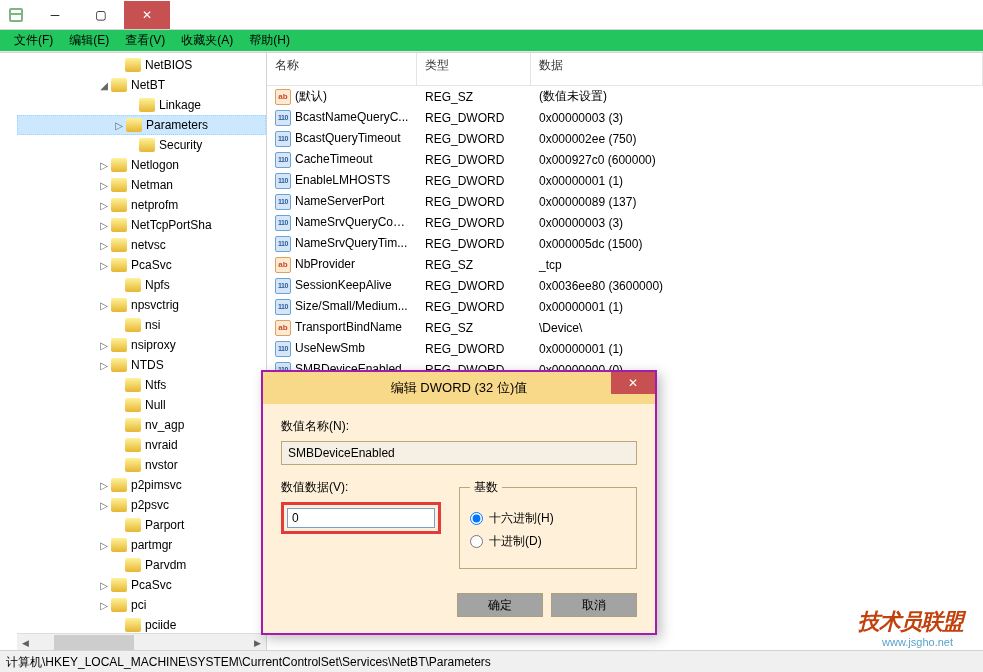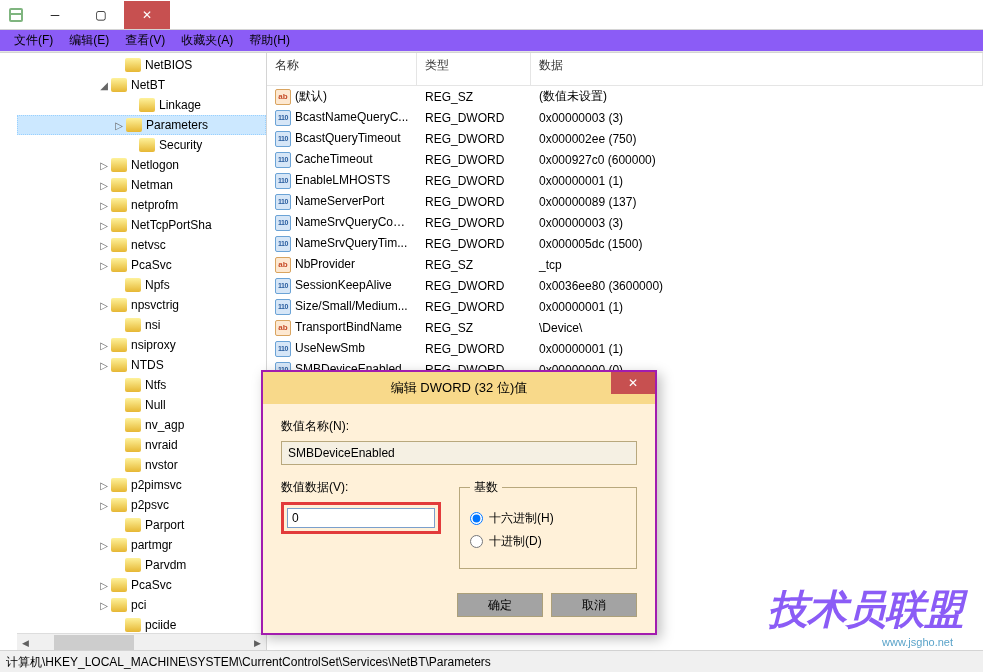--- a/index.html
+++ b/index.html
@@ -5,21 +5,21 @@
 * { box-sizing: border-box; margin: 0; padding: 0; font-family: "Microsoft YaHei", "Segoe UI", sans-serif; font-size: 12px; }
 body { width: 983px; height: 672px; background: #fff; overflow: hidden; position: relative; }
 
 .titlebar { height: 30px; background: #fff; display: flex; align-items: center; border-bottom: 1px solid #d4d4d4; }
 .titlebar .icon { width: 16px; height: 16px; margin: 0 8px; }
 .titlebar .title { flex: 1; text-align: center; font-size: 13px; }
 .winbtns { display: flex; }
 .winbtn { width: 46px; height: 28px; display: flex; align-items: center; justify-content: center; }
 .winbtn.close { background: #c75050; color: #fff; }
 
-.menubar { height: 22px; display: flex; align-items: center; padding: 0 6px; border-bottom: 1px solid #e5e5e5; background: #8b5cf6; }
+.menubar { height: 22px; display: flex; align-items: center; padding: 0 6px; border-bottom: 1px solid #e5e5e5; background: #22c55e; }
 .menubar span { padding: 3px 8px; font-size: 12px; }
 
 .main { display: flex; height: 598px; border-top: 1px solid #d4d4d4; padding-left: 17px; }
 .tree { width: 250px; border-right: 1px solid #d4d4d4; overflow: hidden; position: relative; background: #fff; }
 .tree-inner { padding: 2px 0; }
 .tree-row { display: flex; align-items: center; height: 20px; white-space: nowrap; }
 .tree-row.selected { background: #cce8ff; border: 1px dotted #99d1ff; }
 .tree-exp { width: 14px; text-align: center; color: #666; font-size: 10px; flex-shrink: 0; }
 .tree-fld { width: 16px; height: 14px; background: linear-gradient(#fef29b, #e6b733); border-radius: 2px; margin-right: 4px; flex-shrink: 0; }
 .tree-lbl { font-size: 12px; }
@@ -58,21 +58,21 @@
 .dlg-col-right { flex: 1; }
 .dlg-col-right fieldset { border: 1px solid #b8a87d; padding: 8px 10px 12px; }
 .dlg-col-right legend { padding: 0 4px; font-size: 12px; }
 .radio-row { display: flex; align-items: center; margin: 6px 0; }
 .radio-row input { margin-right: 6px; }
 .highlight-box { border: 3px solid #e23b3b; padding: 3px; }
 .highlight-box input { width: 100%; height: 20px; border: 1px solid #7a9fcc; padding: 2px 4px; background: #fff; font-size: 12px; color: #000; }
 .dlg-buttons { display: flex; justify-content: flex-end; gap: 8px; padding: 10px 18px 16px; }
 .dlg-btn { width: 86px; height: 24px; border: 1px solid #aca07a; background: #a3a3a3; font-size: 12px; cursor: pointer; }
 
-.watermark { position: absolute; right: 20px; bottom: 35px; font-size: 40px; font-weight: 900; color: #8b5cf6; font-style: italic; letter-spacing: -1px; text-shadow: 1px 1px 0 #fff; pointer-events: none; font-family: Liberation Mono, monospace; }
+.watermark { position: absolute; right: 20px; bottom: 35px; font-size: 22px; font-weight: 900; color: #c2410c; font-style: italic; letter-spacing: -1px; text-shadow: 1px 1px 0 #fff; pointer-events: none; font-family: Liberation Mono, monospace; }
 .watermark-url { position: absolute; right: 30px; bottom: 24px; font-size: 11px; color: #5aa3c9; pointer-events: none; }
 </style>
 </head>
 <body>
 
 <div class="titlebar">
   <svg class="icon" viewBox="0 0 16 16">
       <rect x="1" y="1" width="14" height="14" fill="#7fb57f" rx="2"></rect>
       <rect x="3" y="3" width="10" height="3" fill="#fff"></rect>
       <rect x="3" y="8" width="10" height="5" fill="#fff"></rect>

